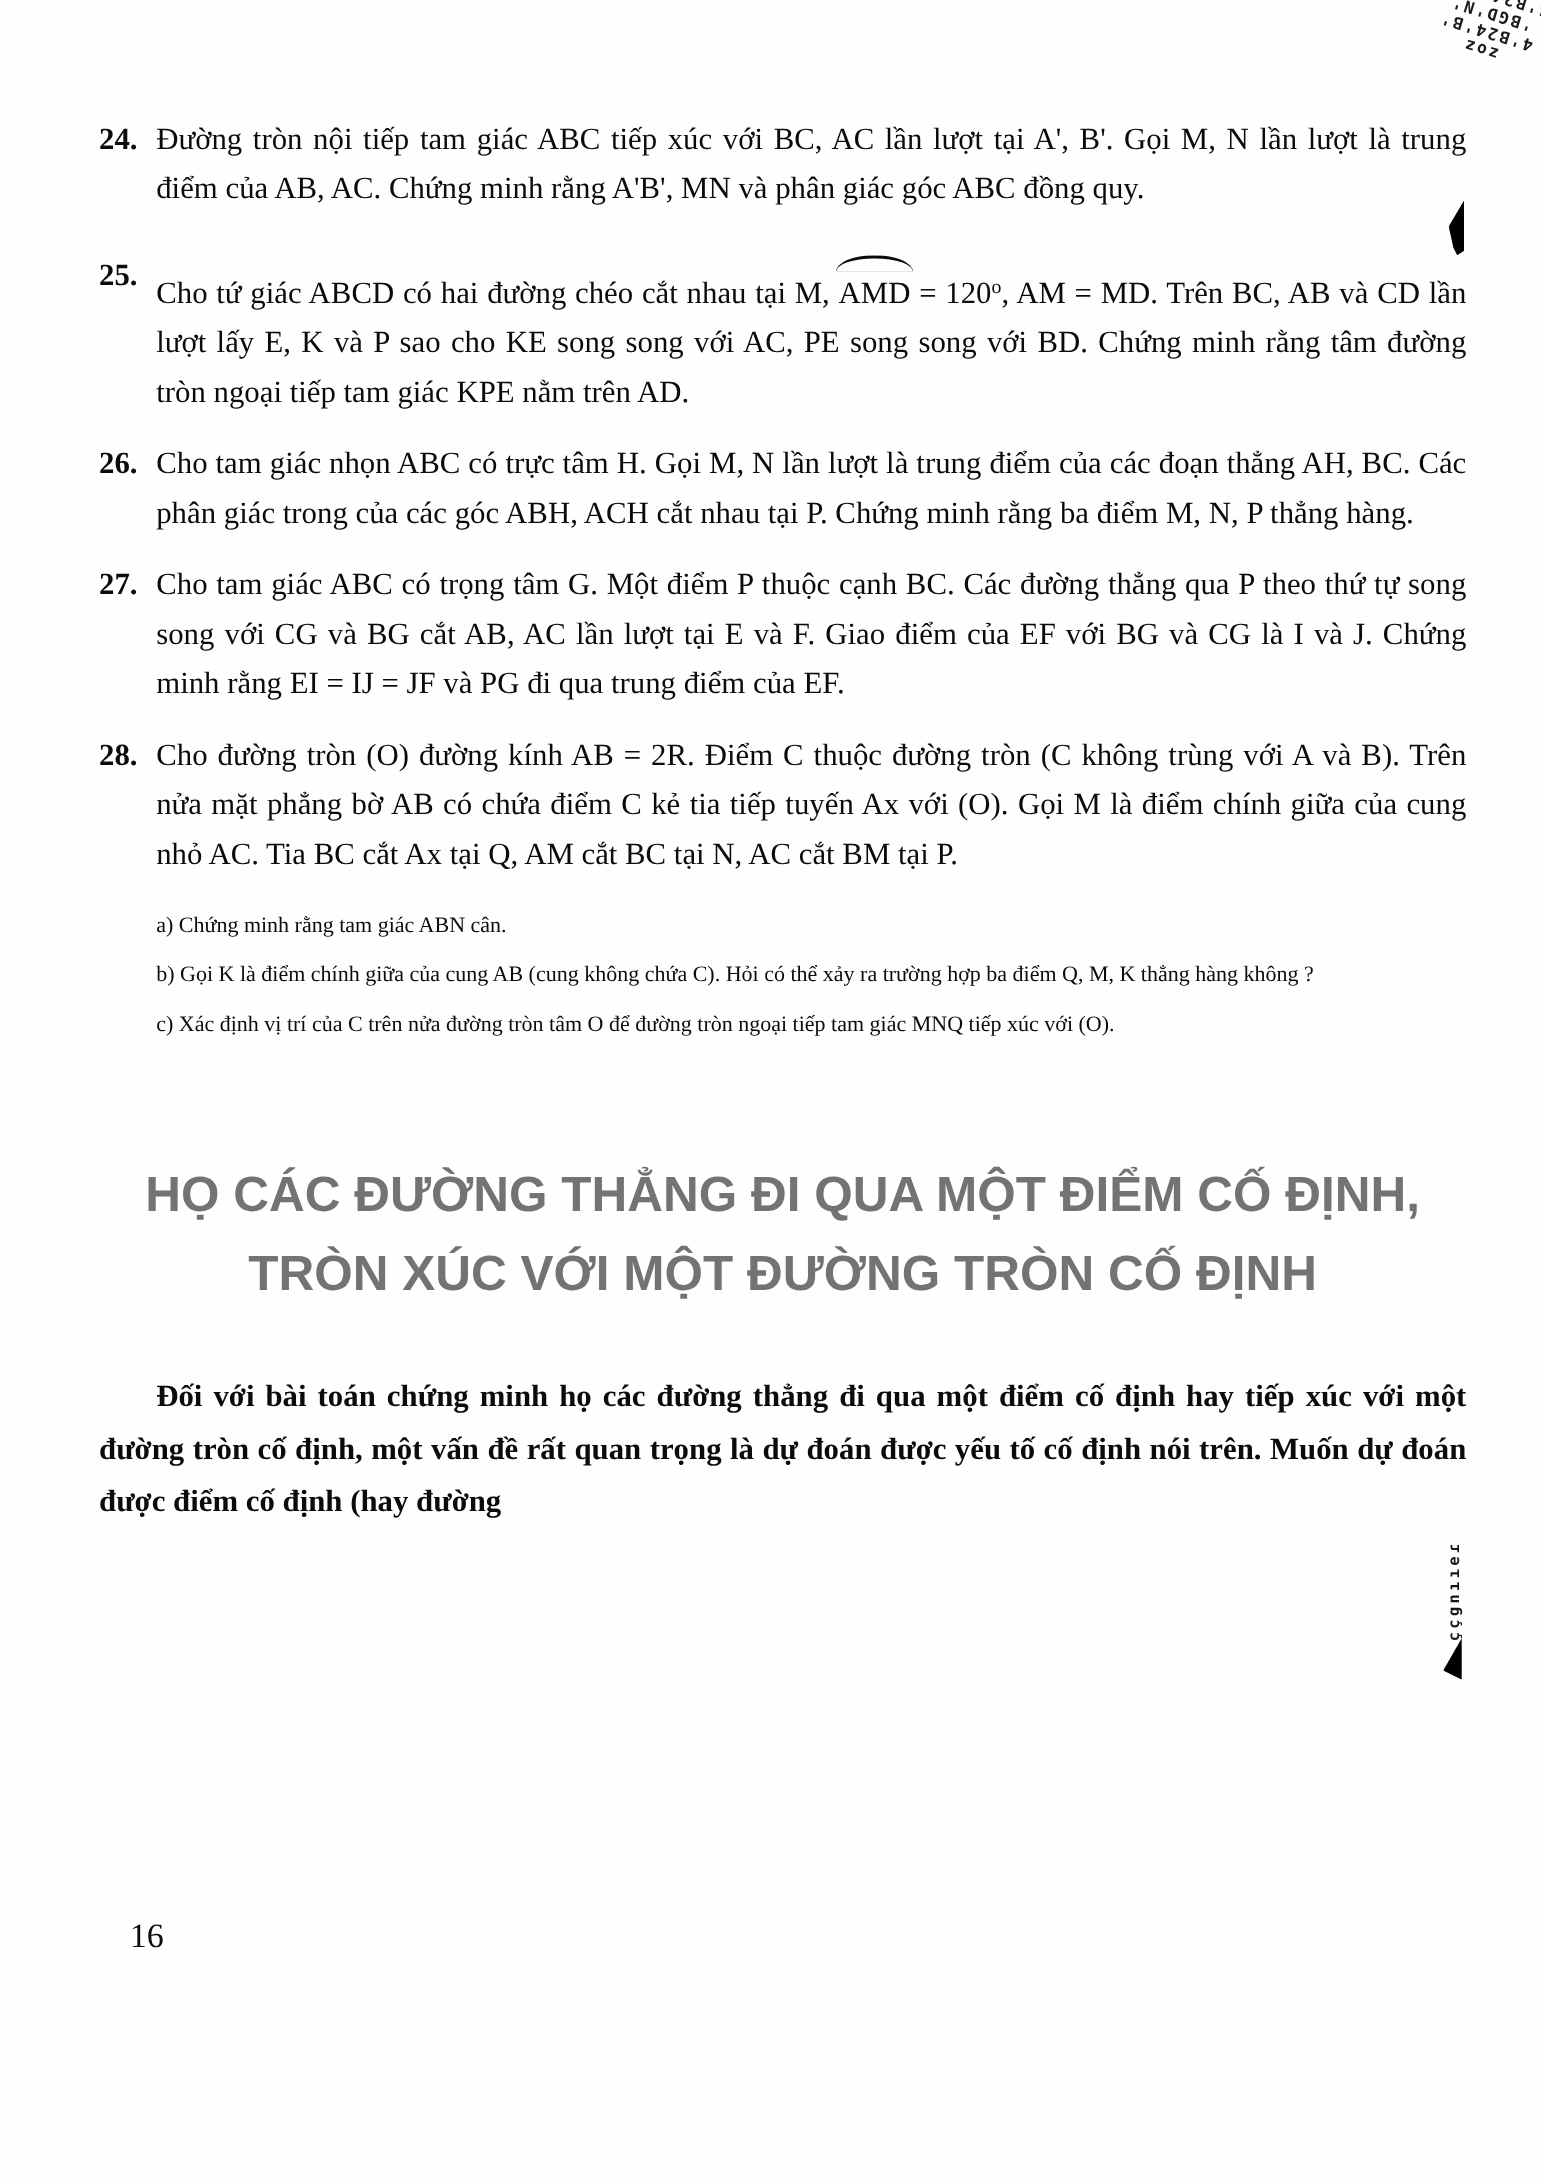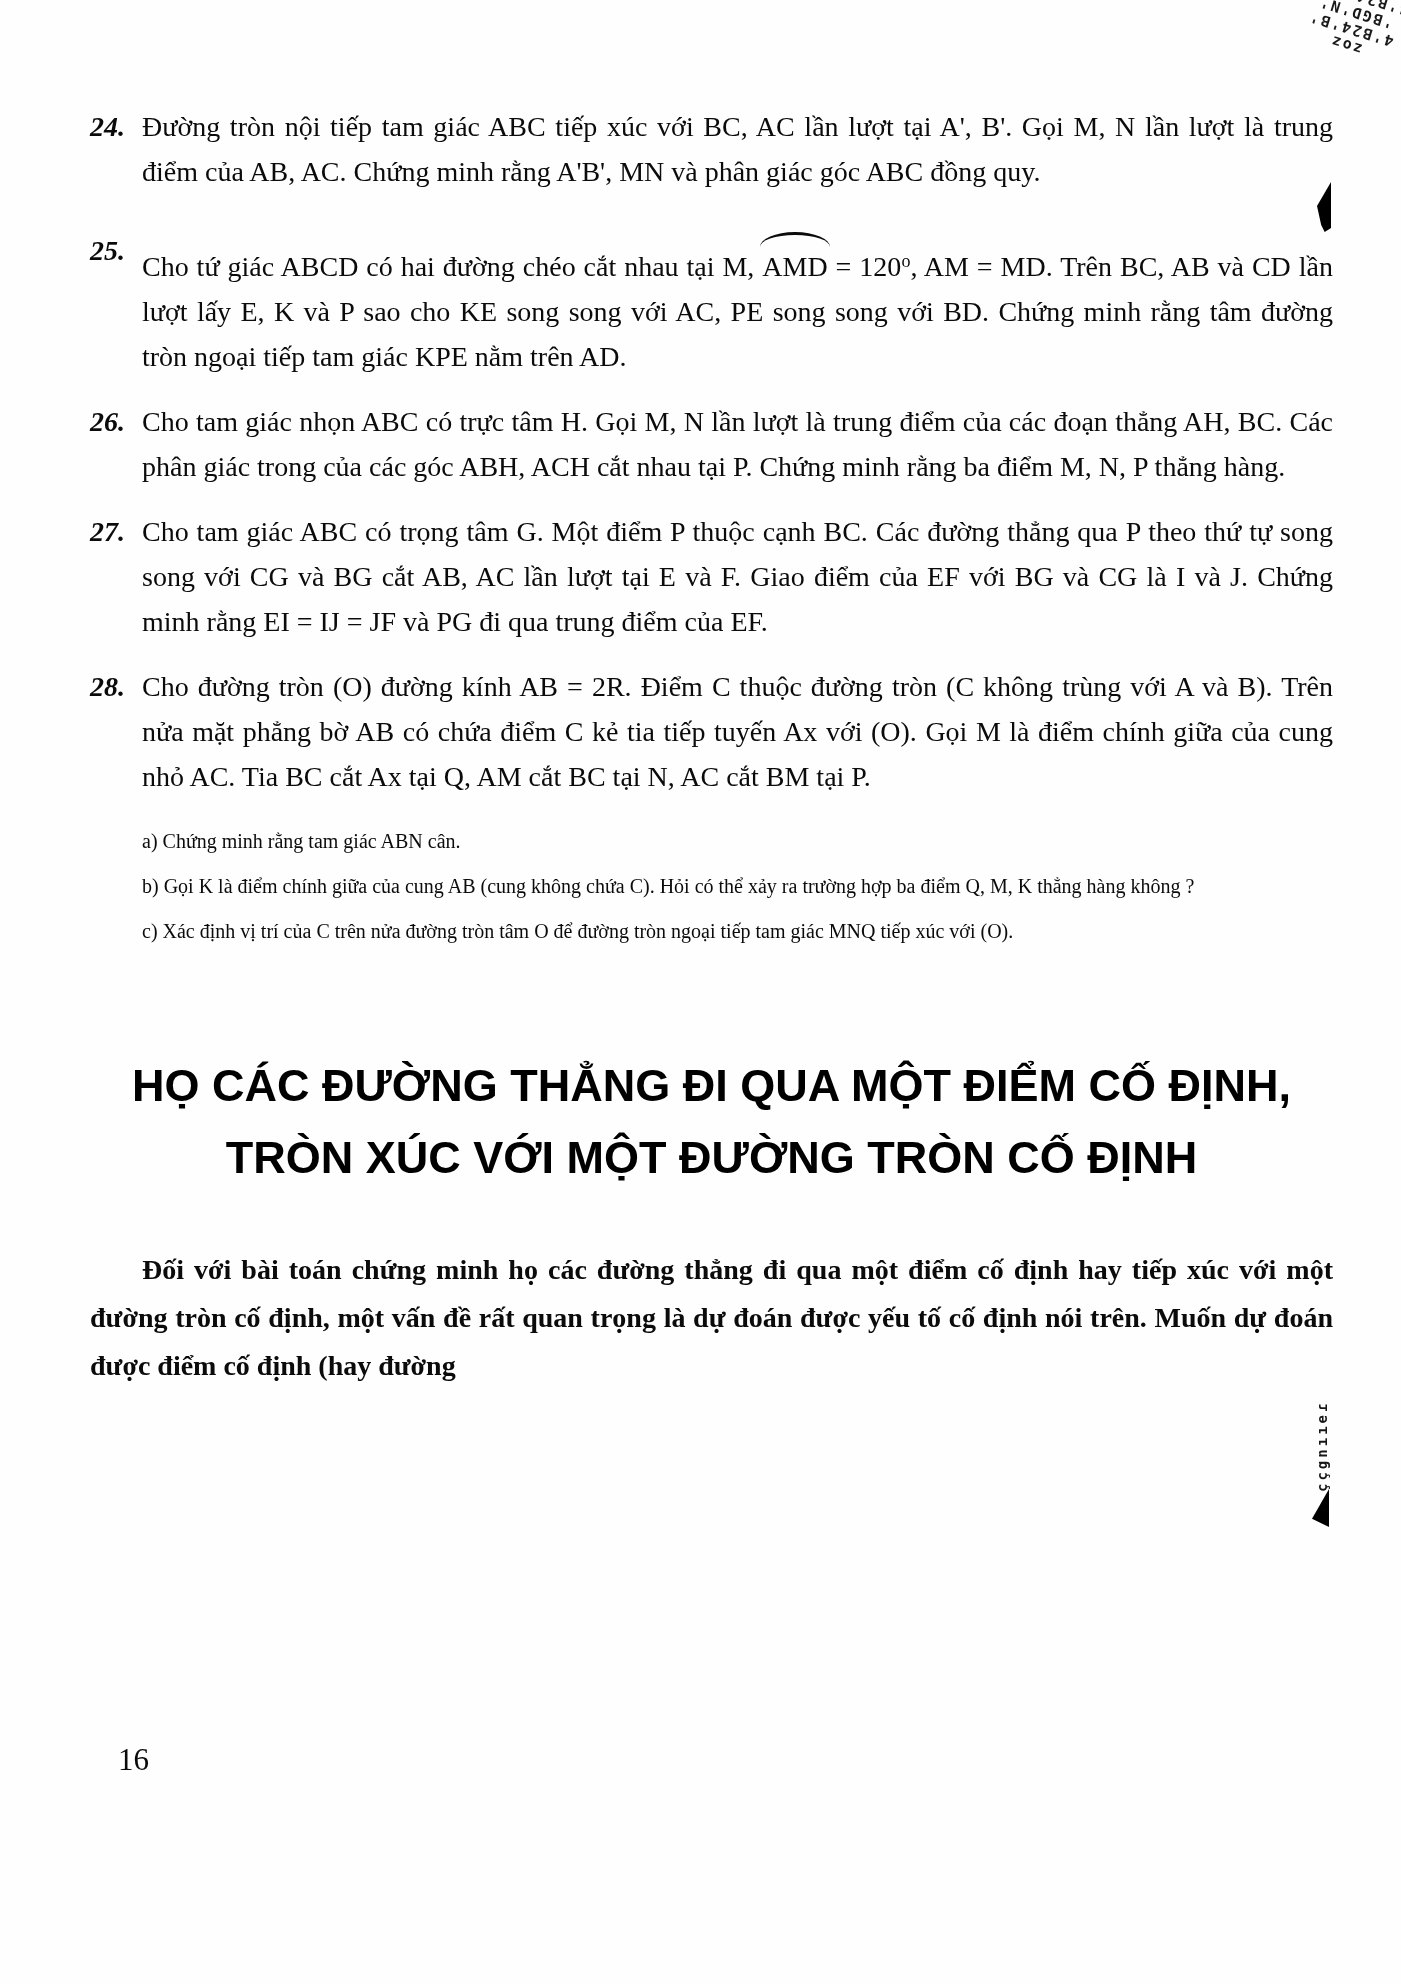--- a/index.html
+++ b/index.html
@@ -22,21 +22,20 @@
     position:relative;
     padding-left:52px;
     margin-bottom:20px;
     font-size:28px;
     line-height:45px;
     text-align:justify;
   }
   .problem .num{
     position:absolute;left:0;top:0;
     font-weight:bold;
-    font-style:italic;
   }
   .problem.p25{margin-top:34px;}
   .part{
     padding-left:52px;
     margin-top:0;
     font-size:20px;
     line-height:45px;
     text-align:justify;
   }
   .arc{
@@ -63,21 +62,21 @@
     font-style:italic;
     font-family:"Liberation Serif","DejaVu Serif",serif;
   }
   .big-title{
     margin-top:22px;
     font-family:"Liberation Sans","DejaVu Sans",sans-serif;
     font-weight:bold;
     font-size:45px;
     line-height:72px;
     letter-spacing:0px;
-    color:#000000;
+    color:#737373;
   }
   .intro{
     margin-top:52px;
     font-size:28px;
     line-height:48px;
     text-align:justify;
     font-weight:bold;
   }
   .intro .indent{display:inline-block;width:52px;}
   .pageno{

